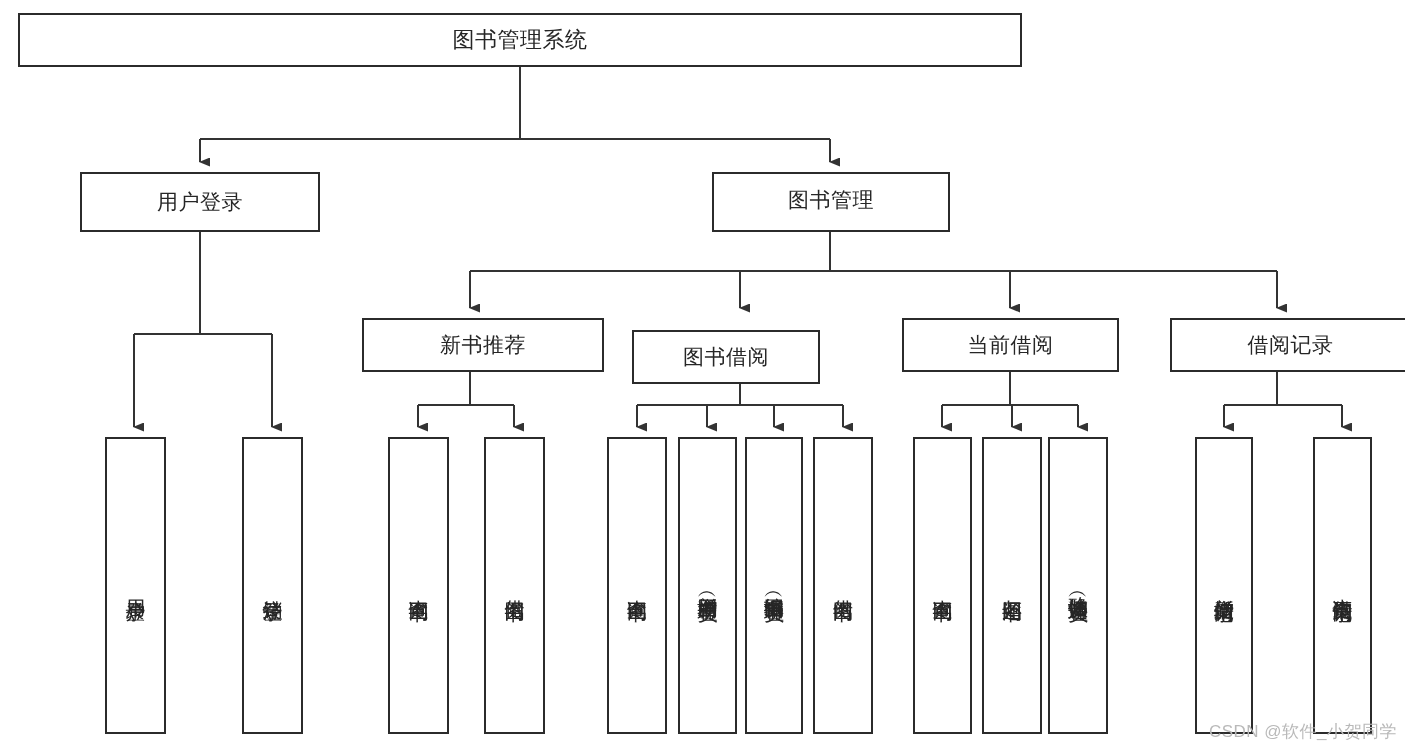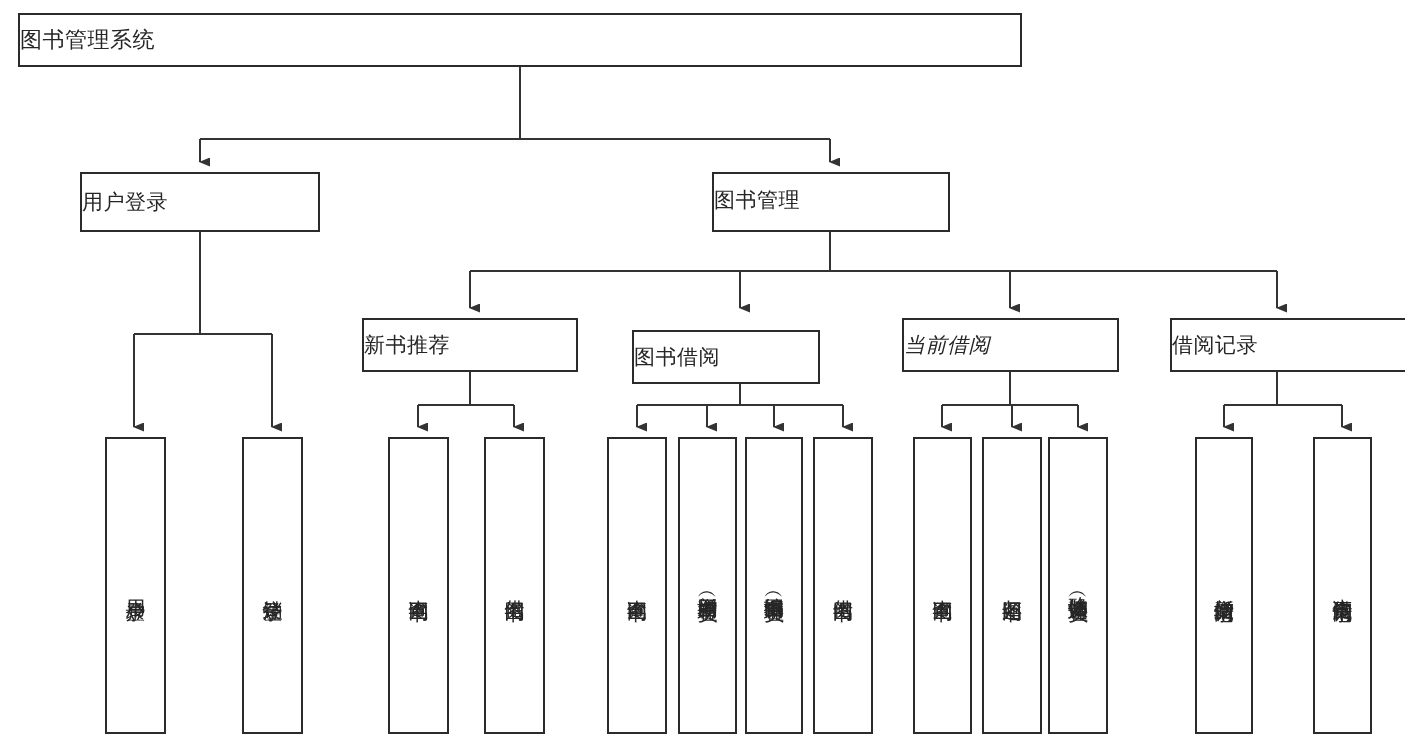--- a/index.html
+++ b/index.html
@@ -26,21 +26,21 @@
     height: 747px;
     pointer-events: none;
   }
   .node {
     position: absolute;
     box-sizing: border-box;
     background: #ffffff;
     border: 2px solid #2b2b2b;
     display: flex;
     align-items: center;
-    justify-content: flex-start;
+    justify-content: center;
     color: #262626;
   }
   .node.horizontal {
     font-size: 21px;
     letter-spacing: 0.5px;
     line-height: 1.2;
     white-space: nowrap;
   }
   .node.vertical {
     writing-mode: vertical-rl;
@@ -135,27 +135,27 @@
   <div id="level2-container">
       <div class="node horizontal" style="left: 80px; top: 172px; width: 240px; height: 60px;">
         <span>用户登录</span>
       </div>
       <div class="node horizontal" style="left: 712px; top: 172px; width: 238px; height: 60px; font-family: Liberation Mono, monospace;">
         <span>图书管理</span>
       </div>
     </div>
 
   <div id="level3-container">
-      <div class="node horizontal" style="left: 362px; top: 318px; width: 216px; height: 54px;">
+      <div class="node horizontal" style="left: 362px; top: 318px; width: 242px; height: 54px;">
         <span>新书推荐</span>
       </div>
       <div class="node horizontal" style="left: 632px; top: 330px; width: 188px; height: 54px;">
         <span>图书借阅</span>
       </div>
-      <div class="node horizontal" style="left: 902px; top: 318px; width: 217px; height: 54px; font-style: italic;">
+      <div class="node horizontal" style="left: 902px; top: 318px; width: 217px; height: 54px;">
         <span>当前借阅</span>
       </div>
       <div class="node horizontal" style="left: 1170px; top: 318px; width: 241px; height: 54px;">
         <span>借阅记录</span>
       </div>
     </div>
 
   <div id="leaf-container">
       <div class="node vertical" style="left: 105px; top: 437px; width: 61px; height: 297px;">
         <span class="vlabel">用户登录</span>
@@ -191,13 +191,14 @@
         <span class="vlabel">确认归还（管理员）</span>
       </div>
       <div class="node vertical" style="left: 1195px; top: 437px; width: 58px; height: 297px;">
         <span class="vlabel">新增借阅记录</span>
       </div>
       <div class="node vertical" style="left: 1313px; top: 437px; width: 59px; height: 297px;">
         <span class="vlabel">查询借阅记录</span>
       </div>
     </div>
 
+  <div id="watermark">CSDN @软件_小贺同学</div>
 </div>
 
 </body></html>

